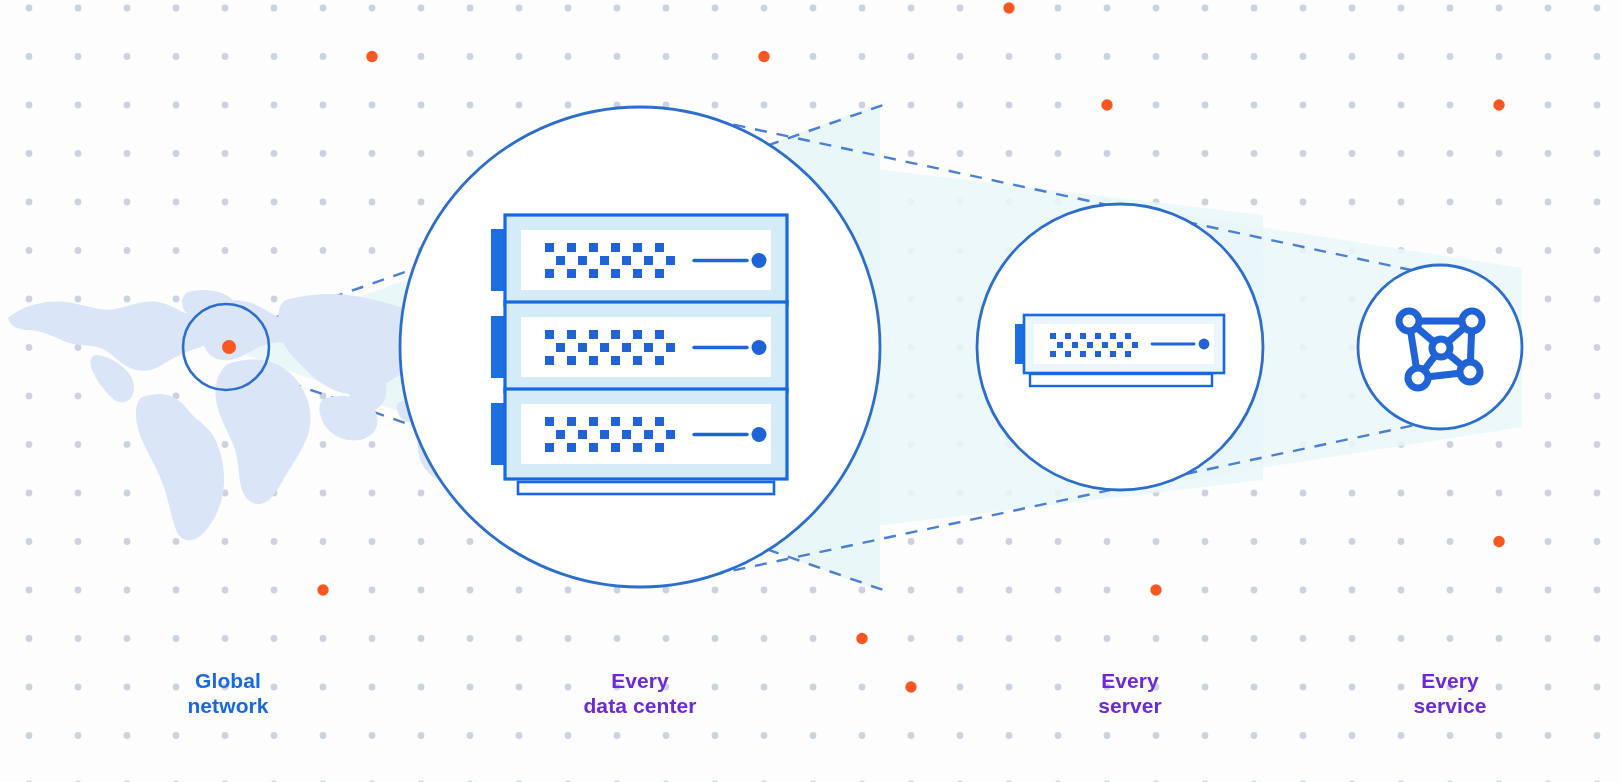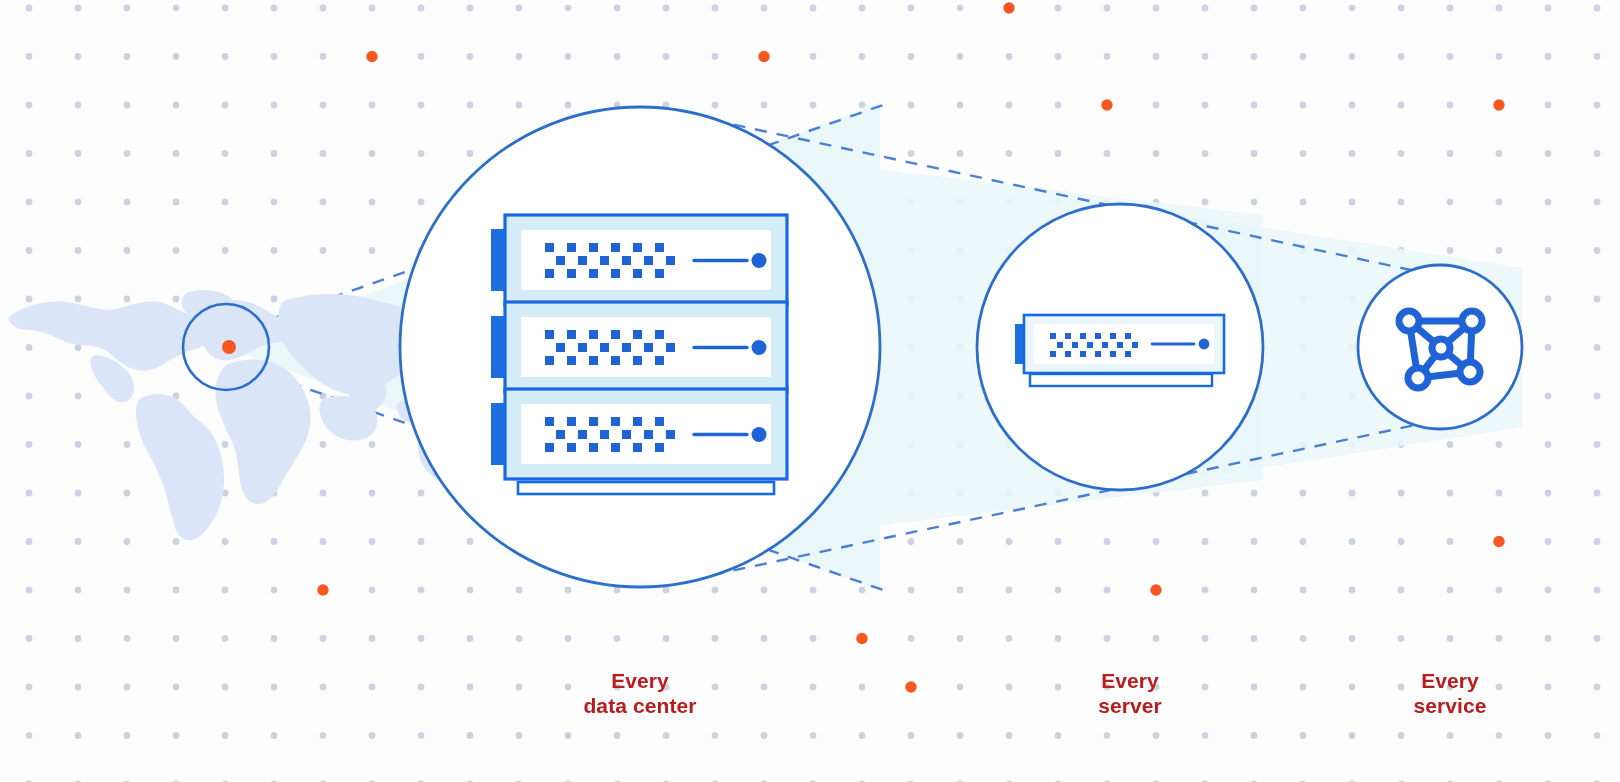--- a/index.html
+++ b/index.html
@@ -16,21 +16,21 @@
     background:#fdfdfe;
   }
   .layer{position:absolute;left:0;top:0;width:1620px;height:782px;}
   svg.layer{display:block;}
   .label{
     position:absolute;
     text-align:center;
     font-size:21px;
     line-height:25px;
     font-weight:700;
-    color:#b91c1c;
+    color:#6d28d9;
     letter-spacing:.1px;
     white-space:pre-line;
     user-select:none;
   }
   .label.accent{color:#1668e3;}
   .lbl-global{left:128px;  top:668px; width:200px;}
   .lbl-dc{    left:540px;  top:668px; width:200px;}
   .lbl-srv{   left:1030px; top:668px; width:200px;}
   .lbl-svc{   left:1350px; top:668px; width:200px;}
 </style>
@@ -771,20 +771,22 @@
       <line x1="1470" y1="372" x2="1441" y2="348"></line>
 
       <circle cx="1409" cy="321" r="10" fill="#ffffff"></circle>
       <circle cx="1472" cy="321" r="10" fill="#ffffff"></circle>
       <circle cx="1418" cy="378" r="10" fill="#ffffff"></circle>
       <circle cx="1470" cy="372" r="10" fill="#ffffff"></circle>
       <circle cx="1441" cy="348" r="9" fill="#ffffff"></circle>
     </g>
   </svg>
 
+  <div class="label accent lbl-global">Global
+network</div>
   <div class="label lbl-dc">Every
 data center</div>
   <div class="label lbl-srv">Every
 server</div>
   <div class="label lbl-svc">Every
 service</div>
 
 </div>
 
 </body></html>

